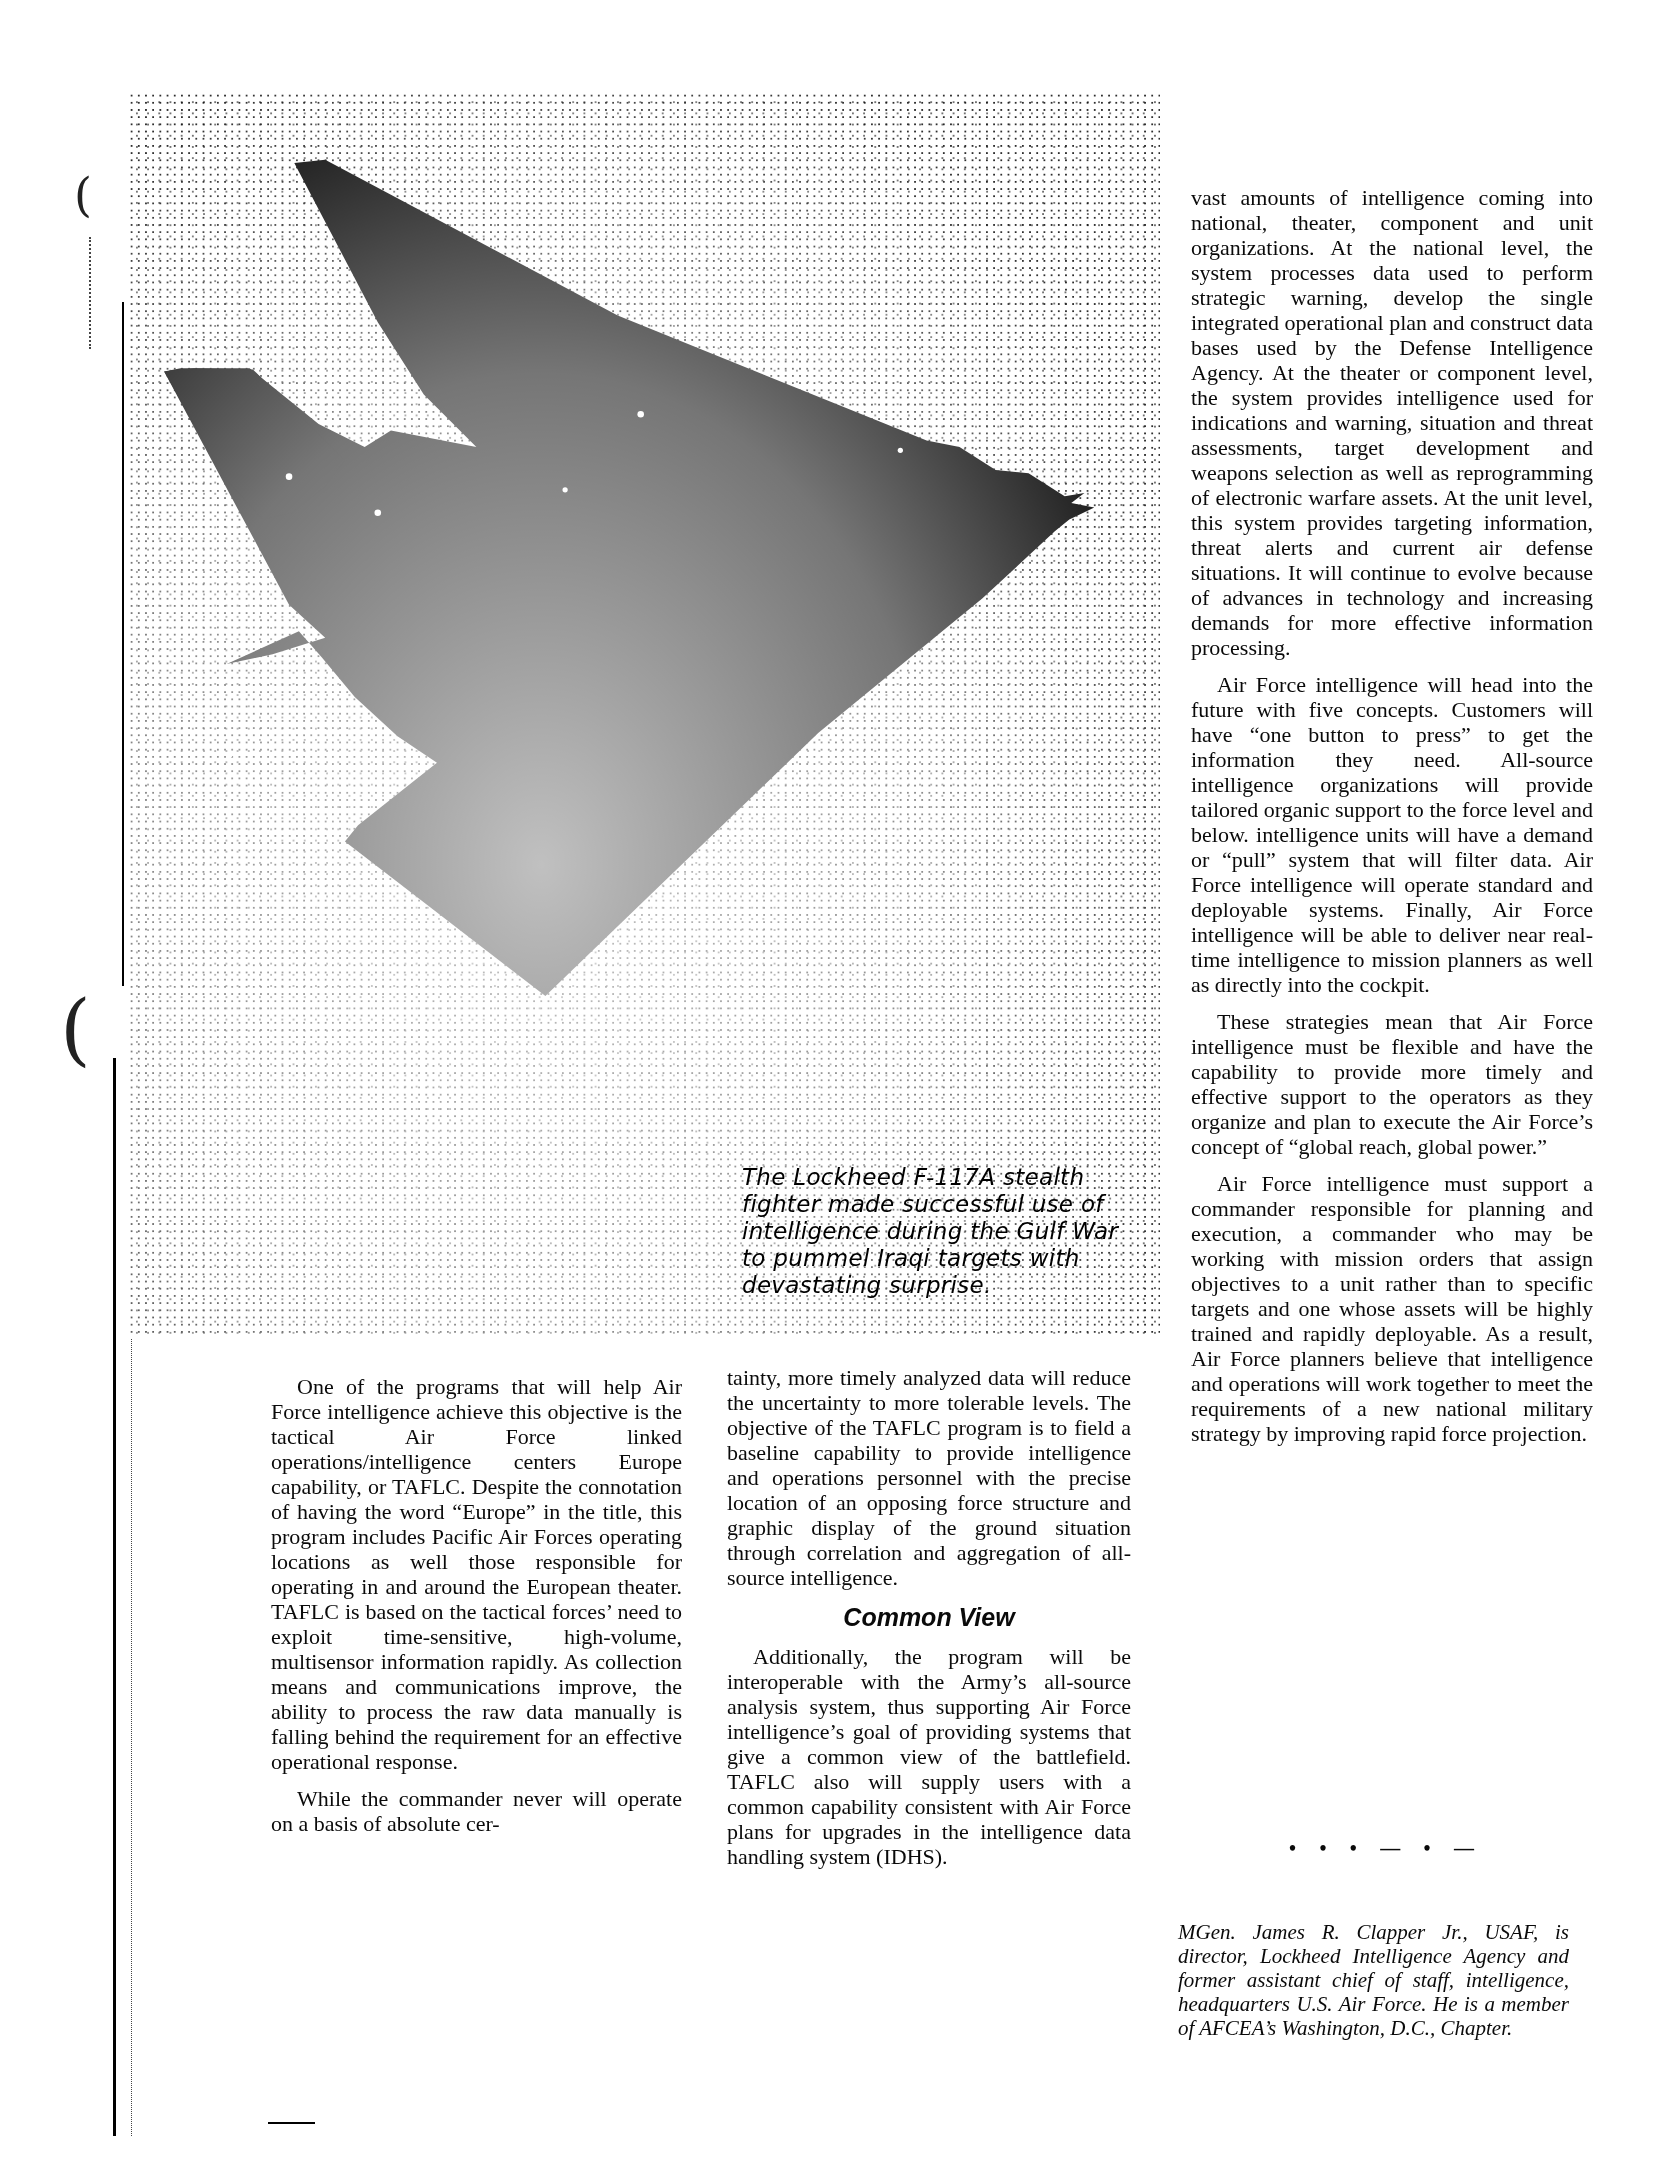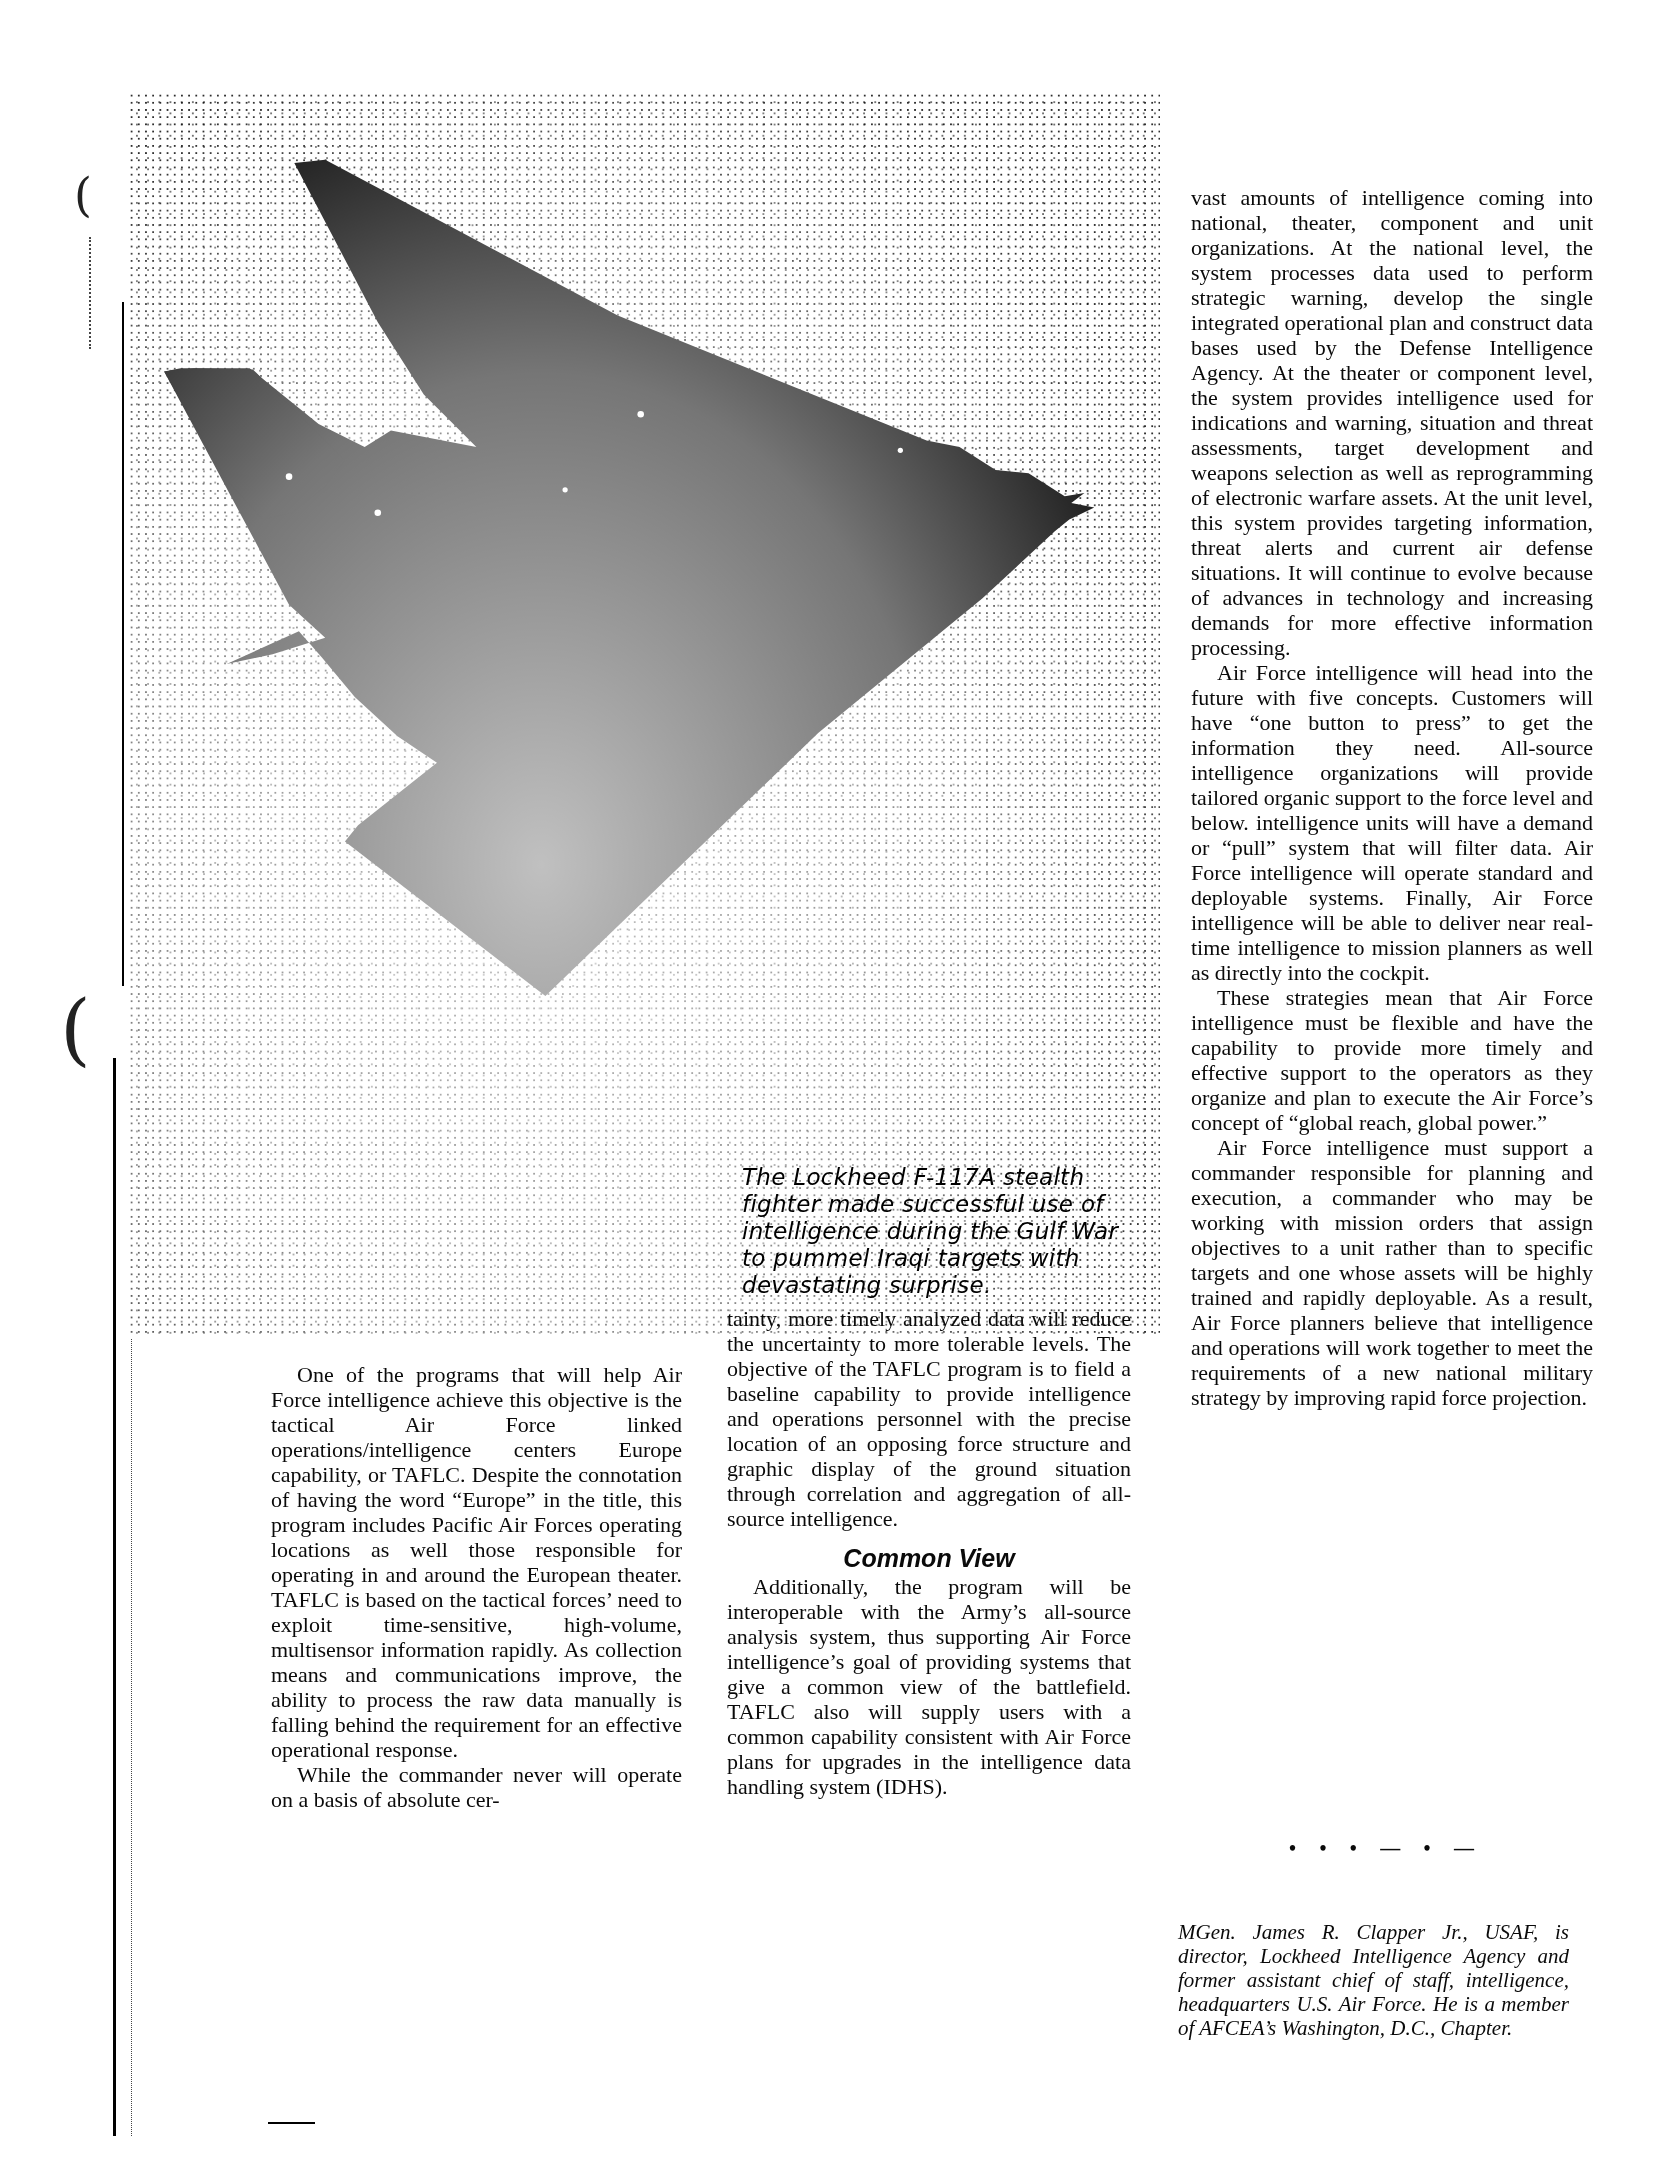--- a/index.html
+++ b/index.html
@@ -35,24 +35,24 @@
       font-weight: normal; font-style: italic;
       font-size: 23px; line-height: 27px; letter-spacing: 0.3px;
       color: #000; z-index: 3;
     }
 
     .col {
       position: absolute; font-size: 22px; line-height: 25px;
       text-align: justify; hyphens: manual;
     }
     .col p { margin: 0; text-indent: 0; }
-    .col p.indent { text-indent: 26px; }
+    .col p.indent { text-indent: 26px; margin-top: 12px; }
     .col-right-top { left: 1191px; top: 185px; width: 402px; }
     .col-a { left: 271px; top: 1362px; width: 411px; }
-    .col-b { left: 727px; top: 1306px; width: 404px; }
+    .col-b { left: 727px; top: 1365px; width: 404px; }
 
     .subhead {
       font-family: "Liberation Sans", "DejaVu Sans", sans-serif;
       font-weight: bold; font-style: italic; font-size: 25px;
       line-height: 29px; margin: 13px 0 1.3px 0; text-align: center;
     }
 
     .endmark {
       position: absolute; left: 1289px; top: 1837px;
       font-size: 20px; letter-spacing: 9.2px; font-weight: bold;

